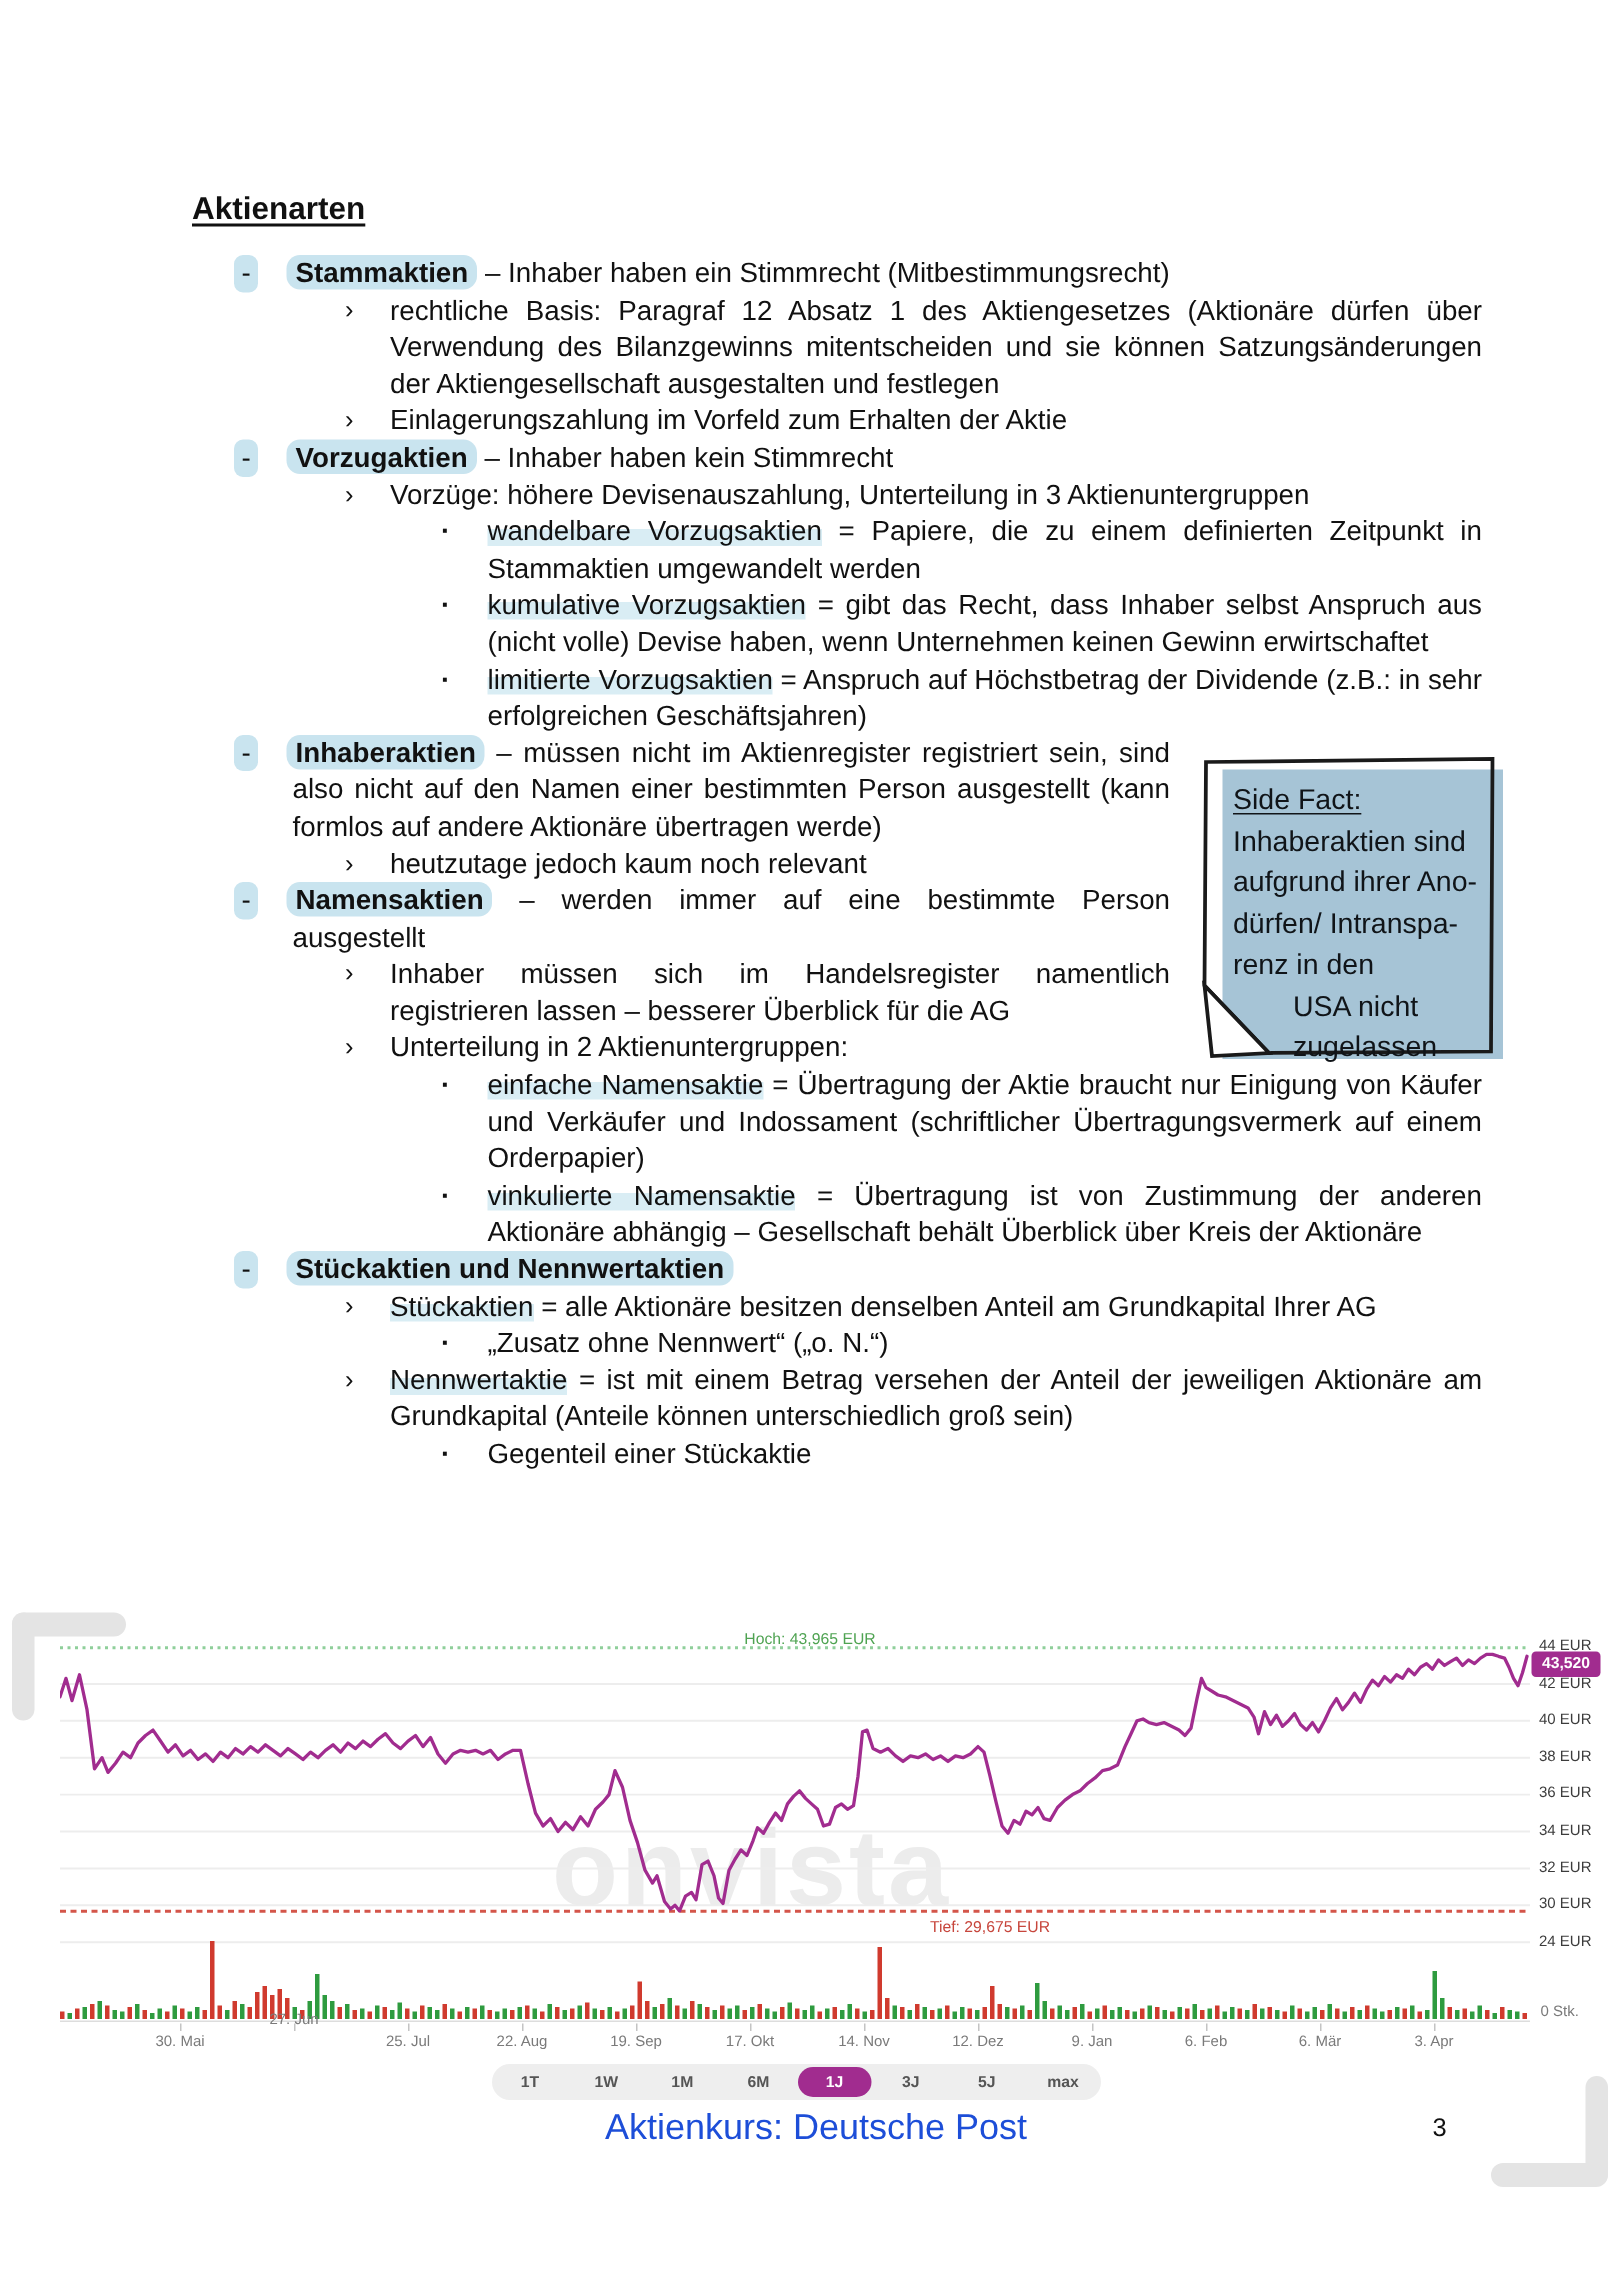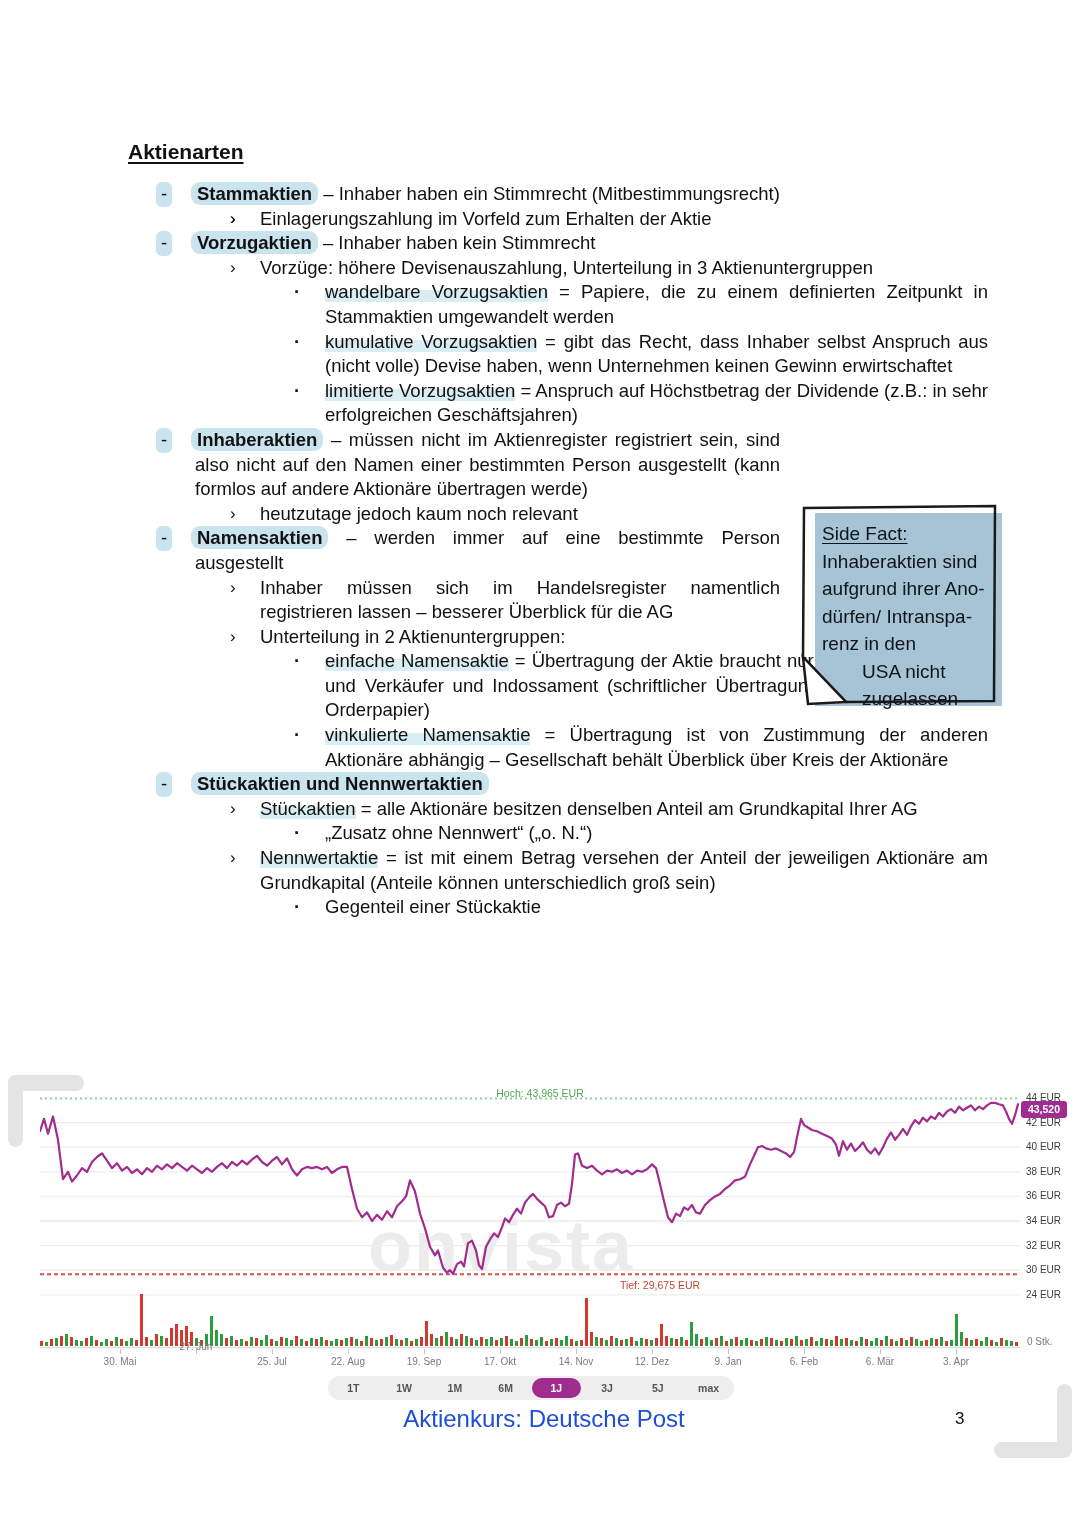--- a/index.html
+++ b/index.html
@@ -1,21 +1,21 @@
 <!DOCTYPE html>
 <html><head>
 <meta charset="utf-8">
 <style>
   * { margin:0; padding:0; box-sizing:border-box; }
   html,body { background:#fff; }
   body { font-family:"Liberation Sans", sans-serif; color:#111; }
   .page { position:relative; width:1080px; height:1527px; background:#fff; overflow:hidden; }
 
   
-  .doc { position:absolute; left:128px; top:140px; width:860px; }
+  .doc { position:absolute; left:128px; top:128px; width:860px; }
   .doc-title { font-size:21px; font-weight:bold; text-decoration:underline; text-underline-offset:3px; margin:0 0 18px 0; }
   .item { position:relative; font-size:18.5px; line-height:24.6px; text-align:justify; }
   .item .marker { position:absolute; top:0; }
   .item.l1 { padding-left:67px; }
   .item.l1 .marker { left:28px; }
   .item.l2 { padding-left:132px; }
   .item.l2 .marker { left:102px; font-size:17px; }
   .item.l3 { padding-left:197px; }
   .item.l3 .marker { left:166px; font-weight:bold; }
   .item.narrow { max-width:652px; }
@@ -59,21 +59,21 @@
 </style>
 </head>
 <body>
 
 <div class="page">
 
   <div class="doc">
     <div class="doc-title">Aktienarten</div>
     <div id="doc-items">
         <div class="item l1"><span class="marker mhl">-</span><span class="hl1">Stammaktien</span><span> – Inhaber haben ein Stimmrecht (Mitbestimmungsrecht)</span></div>
-        <div class="item l2"><span class="marker">›</span></div>
+        <div class="item l2"><span class="marker">›</span><span>rechtliche Basis: Paragraf 12 Absatz 1 des Aktiengesetzes (Aktionäre dürfen über Verwendung des Bilanzgewinns mitentscheiden und sie können Satzungsänderungen der Aktiengesellschaft ausgestalten und festlegen</span></div>
         <div class="item l2"><span class="marker">›</span><span>Einlagerungszahlung im Vorfeld zum Erhalten der Aktie</span></div>
         <div class="item l1"><span class="marker mhl">-</span><span class="hl1">Vorzugaktien</span><span> – Inhaber haben kein Stimmrecht</span></div>
         <div class="item l2"><span class="marker">›</span><span>Vorzüge: höhere Devisenauszahlung, Unterteilung in 3 Aktienuntergruppen</span></div>
         <div class="item l3"><span class="marker">·</span><span class="hl2">wandelbare Vorzugsaktien</span><span> = Papiere, die zu einem definierten Zeitpunkt in Stammaktien umgewandelt werden</span></div>
         <div class="item l3"><span class="marker">·</span><span class="hl2">kumulative Vorzugsaktien</span><span> = gibt das Recht, dass Inhaber selbst Anspruch aus (nicht volle) Devise haben, wenn Unternehmen keinen Gewinn erwirtschaftet</span></div>
         <div class="item l3"><span class="marker">·</span><span class="hl2">limitierte Vorzugsaktien</span><span> = Anspruch auf Höchstbetrag der Dividende (z.B.: in sehr erfolgreichen Geschäftsjahren)</span></div>
         <div class="item l1 narrow"><span class="marker mhl">-</span><span class="hl1">Inhaberaktien</span><span> – müssen nicht im Aktienregister registriert sein, sind also nicht auf den Namen einer bestimmten Person ausgestellt (kann formlos auf andere Aktionäre übertragen werde)</span></div>
         <div class="item l2"><span class="marker">›</span><span>heutzutage jedoch kaum noch relevant</span></div>
         <div class="item l1 narrow"><span class="marker mhl">-</span><span class="hl1">Namensaktien</span><span> – werden immer auf eine bestimmte Person ausgestellt</span></div>
         <div class="item l2 narrow"><span class="marker">›</span><span>Inhaber müssen sich im Handelsregister namentlich registrieren lassen – besserer Überblick für die AG</span></div>

